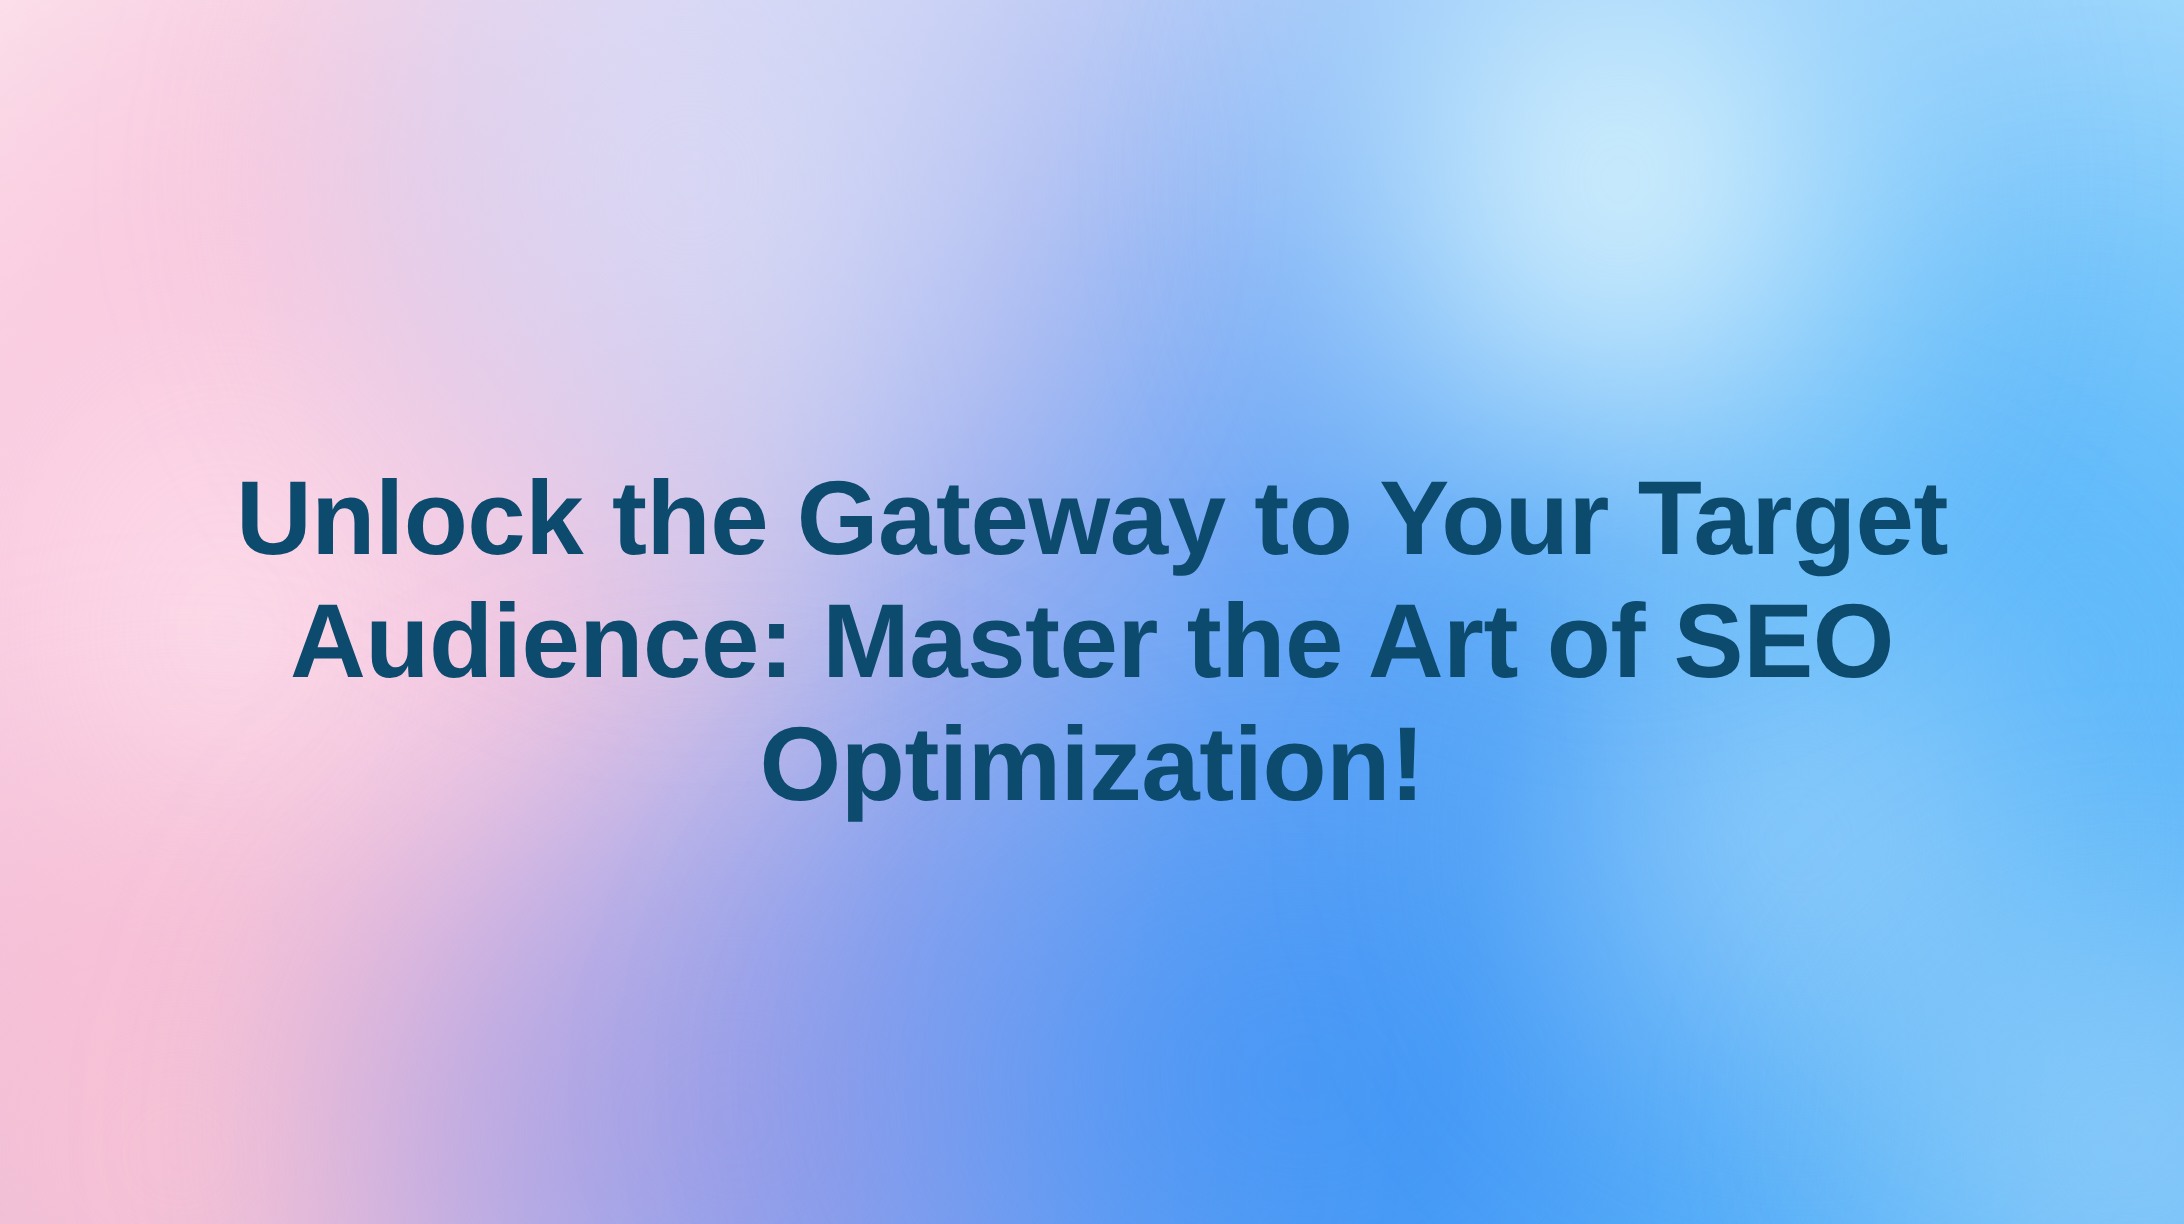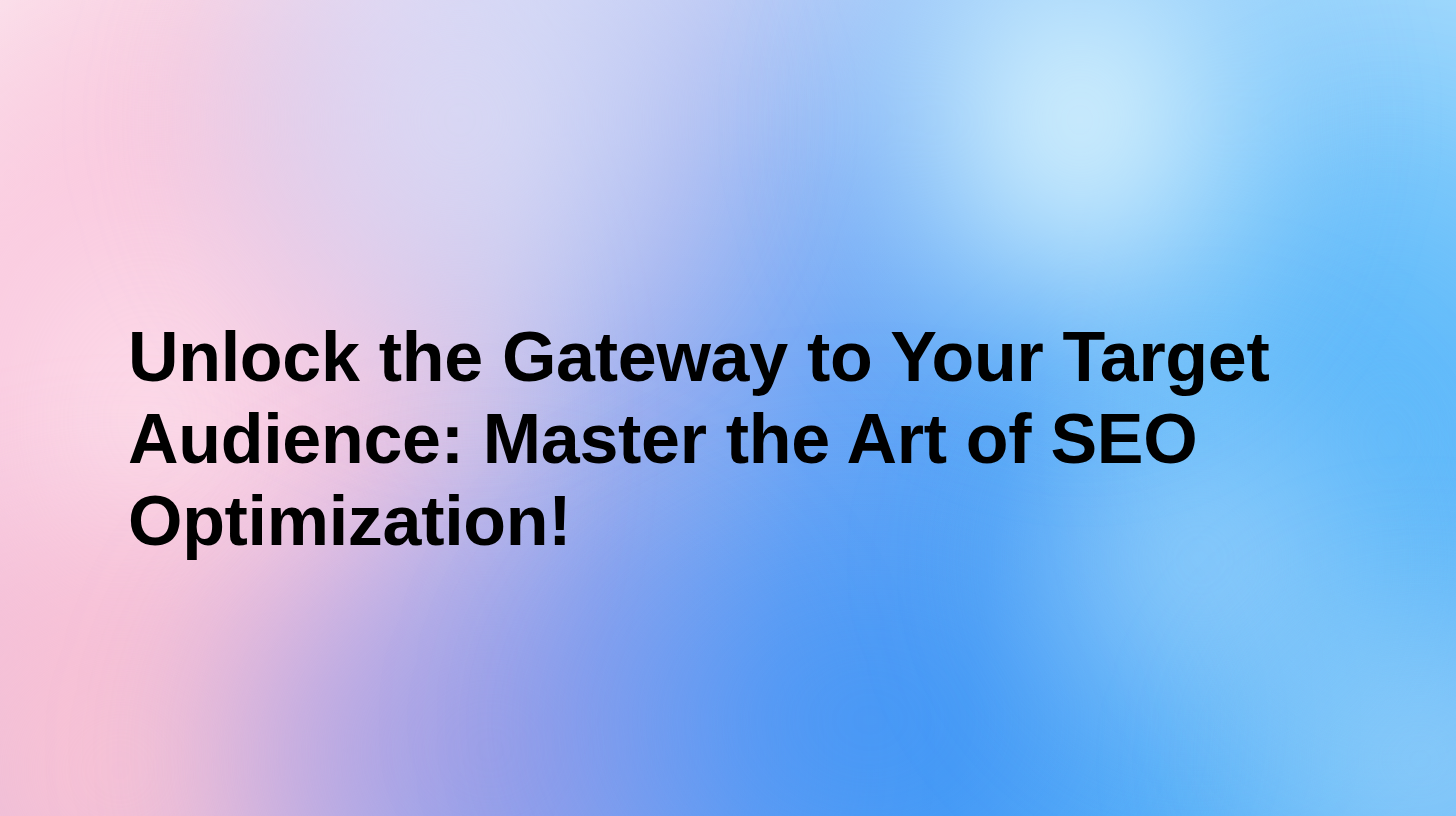--- a/index.html
+++ b/index.html
@@ -210,22 +210,23 @@
     left: 0;
     right: 0;
     top: 300px;
     display: flex;
     justify-content: center;
     z-index: 5;
   }
 
   .headline {
     width: 1200px;
-    margin: 16px;
-    color: #000000;
+    margin: 4px;
+    text-align: center;
+    color: #0c4a6e;
     font-family: "Liberation Sans", sans-serif;
     font-weight: 700;
     font-size: 70px;
     line-height: 82px;
     letter-spacing: -0.3px;
     white-space: pre-line;
   }
 </style>
 </head>
 <body>

